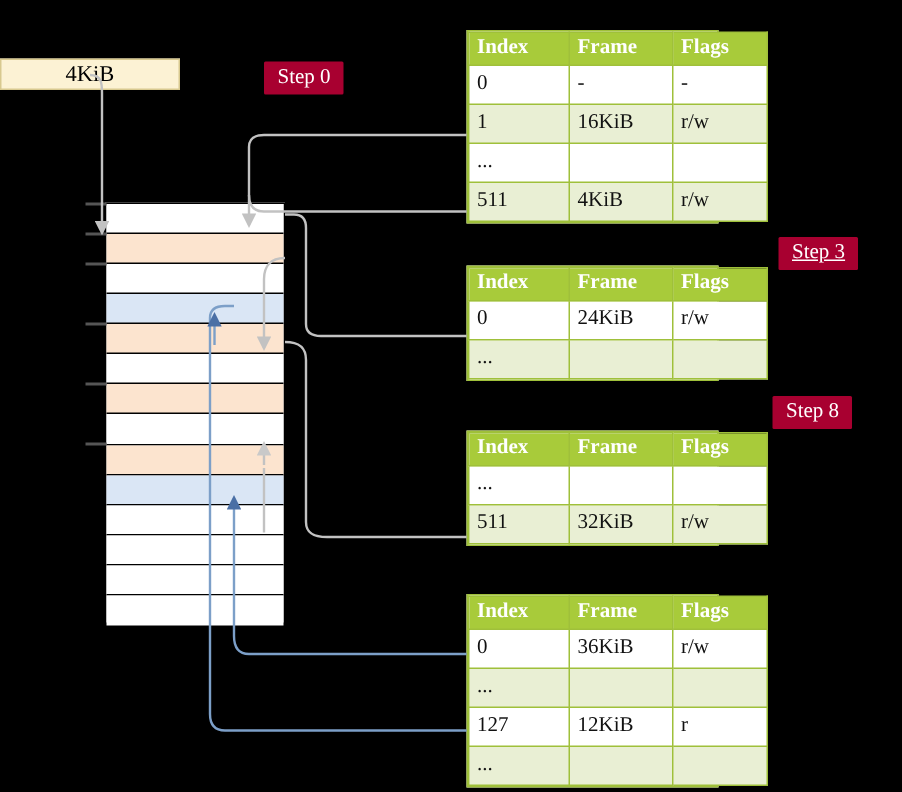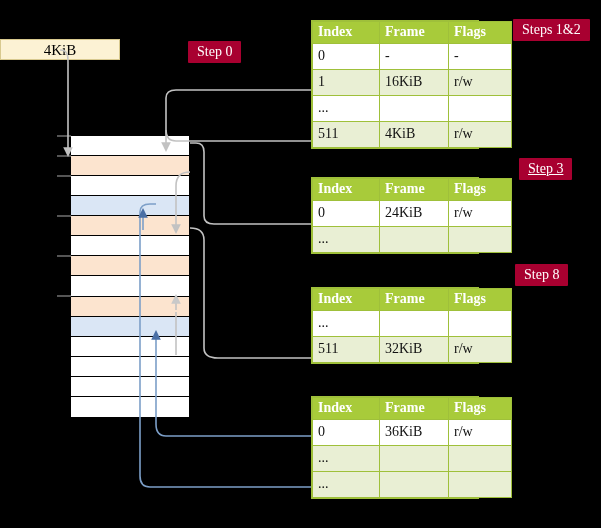--- a/index.html
+++ b/index.html
@@ -115,27 +115,24 @@
 </style>
 </head>
 <body>
 
 <div id="root">
 
   <div class="size-label" style="left:0px; top:39px; width:120px; height:21px;">
     <span>4KiB</span>
   </div>
 
-  <div class="step-badge" style="left:188px; top:41px;">
+  <div class="step-badge" style="left:176px; top:41px;">
     <span>Step 0</span>
   </div>
 
-  <div class="step-badge" style="left:513px; top:19px;">
-    <span>Steps 1&amp;2</span>
-  </div>
 
   <div class="step-badge" style="left:519px; top:158px;text-decoration:underline;">
     <span>Step 3</span>
   </div>
 
   <div class="step-badge" style="left:515px; top:264px;">
     <span>Step 8</span>
   </div>
 
   <div class="mem-col" id="mem-col" style="left:70px; top:135px; width:120px; height:281px;">
@@ -253,20 +250,25 @@
         <tbody>
           <tr>
             <td class="col-index">0</td>
             <td class="col-frame">36KiB</td>
             <td class="col-flags">r/w</td>
           </tr>
           <tr class="alt">
             <td class="col-index">...</td>
             <td class="col-frame"></td>
             <td class="col-flags"></td>
+          </tr>
+          <tr>
+            <td class="col-index">127</td>
+            <td class="col-frame">12KiB</td>
+            <td class="col-flags">r</td>
           </tr>
           <tr class="alt">
             <td class="col-index">...</td>
             <td class="col-frame"></td>
             <td class="col-flags"></td>
           </tr>
         </tbody>
       </table>
     </div>
 

